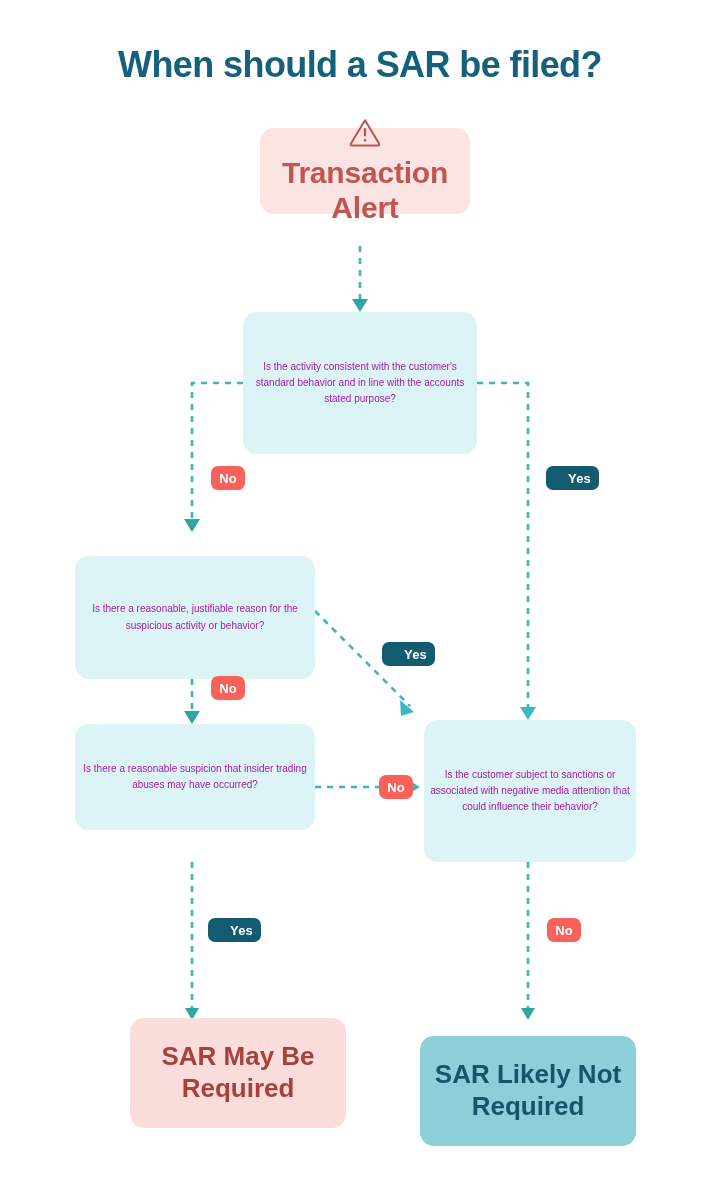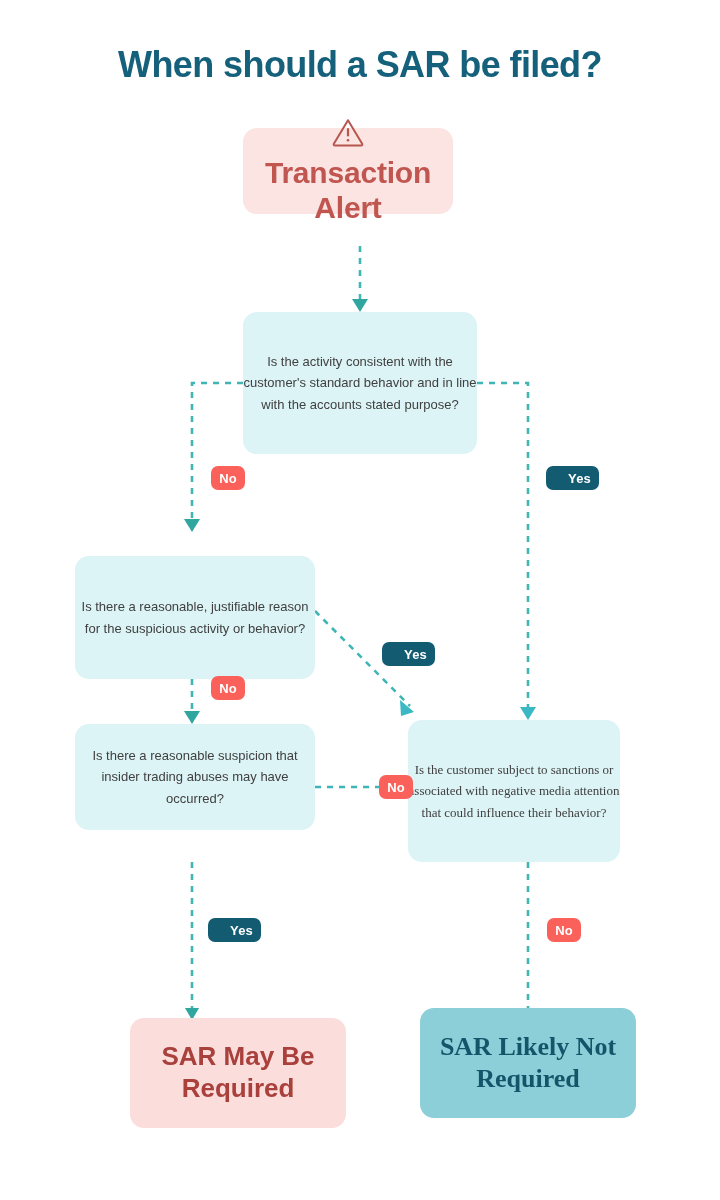--- a/index.html
+++ b/index.html
@@ -51,22 +51,22 @@
   }
   .warn-icon {
     display: block;
     margin-bottom: 4px;
   }
   .node-decision {
     background: #ddf4f6;
     border-radius: 14px;
   }
   .node-decision .node-text {
-    color: #404040;
-    font-size: 13px;
+    color: #a21caf;
+    font-size: 10px;
     line-height: 1.62;
     font-weight: normal;
     padding: 0 0;
   }
   .node-outcome-warn {
     background: #fbdedc;
     border-radius: 14px;
   }
   .node-outcome-warn .node-text {
     color: #a9403c;
@@ -167,21 +167,21 @@
       <path d="M 192 862 L 192 1010" stroke="#3fb5b5" stroke-width="2.6" stroke-dasharray="6 6" fill="none"></path>
       <path d="M 185 1008 L 199 1008 L 192 1020 z" fill="#2fa79f"></path>
     </g>
 
     <g>
       <path d="M 528 862 L 528 1010" stroke="#3fb5b5" stroke-width="2.6" stroke-dasharray="6 6" fill="none"></path>
       <path d="M 521 1008 L 535 1008 L 528 1020 z" fill="#2fa79f"></path>
     </g>
   </svg>
 
-  <div class="node node-terminal-start" style="left:243px; top:128px; width:210px; height:86px;text-align:center;">
+  <div class="node node-terminal-start" style="left:260px; top:128px; width:210px; height:86px;text-align:center;">
     <span class="warn-icon">
       <svg width="34" height="30" viewBox="0 0 34 30" xmlns="http://www.w3.org/2000/svg">
         <path d="M17 3.2 L31 26.4 Q32.1 28.4 29.8 28.4 L4.2 28.4 Q1.9 28.4 3 26.4 Z" fill="none" stroke="#b7564f" stroke-width="2" stroke-linejoin="round"></path>
         <rect x="15.9" y="11" width="2.2" height="8.5" rx="1.1" fill="#b7564f"></rect>
         <circle cx="17" cy="23.2" r="1.3" fill="#b7564f"></circle>
       </svg>
     </span>
     <span class="node-text">Transaction Alert</span>
   </div>
 
@@ -190,29 +190,29 @@
   </div>
 
   <div class="node node-decision" style="left:75px; top:556px; width:240px; height:123px;">
     <span class="node-text">Is there a reasonable, justifiable reason for the suspicious activity or behavior?</span>
   </div>
 
   <div class="node node-decision" style="left:75px; top:724px; width:240px; height:106px;">
     <span class="node-text">Is there a reasonable suspicion that insider trading abuses may have occurred?</span>
   </div>
 
-  <div class="node node-decision" style="left:408px; top:720px; width:212px; height:142px;font-family:Liberation Serif, serif;">
+  <div class="node node-decision" style="left:424px; top:720px; width:212px; height:142px;">
     <span class="node-text">Is the customer subject to sanctions or associated with negative media attention that could influence their behavior?</span>
   </div>
 
   <div class="node node-outcome-warn" style="left:86px; top:1018px; width:216px; height:110px;margin-left:44px;">
     <span class="node-text">SAR May Be Required</span>
   </div>
 
-  <div class="node node-outcome-ok" style="left:420px; top:1008px; width:216px; height:110px;font-family:Liberation Serif, serif;">
+  <div class="node node-outcome-ok" style="left:420px; top:1036px; width:216px; height:110px;">
     <span class="node-text">SAR Likely Not Required</span>
   </div>
 
   <div class="edge-badge badge-no" style="left:175px; top:466px;">No</div>
 
   <div class="edge-badge badge-yes" style="left:510px; top:466px;">Yes</div>
 
   <div class="edge-badge badge-no" style="left:175px; top:676px;">No</div>
 
   <div class="edge-badge badge-yes" style="left:346px; top:642px;">Yes</div>

